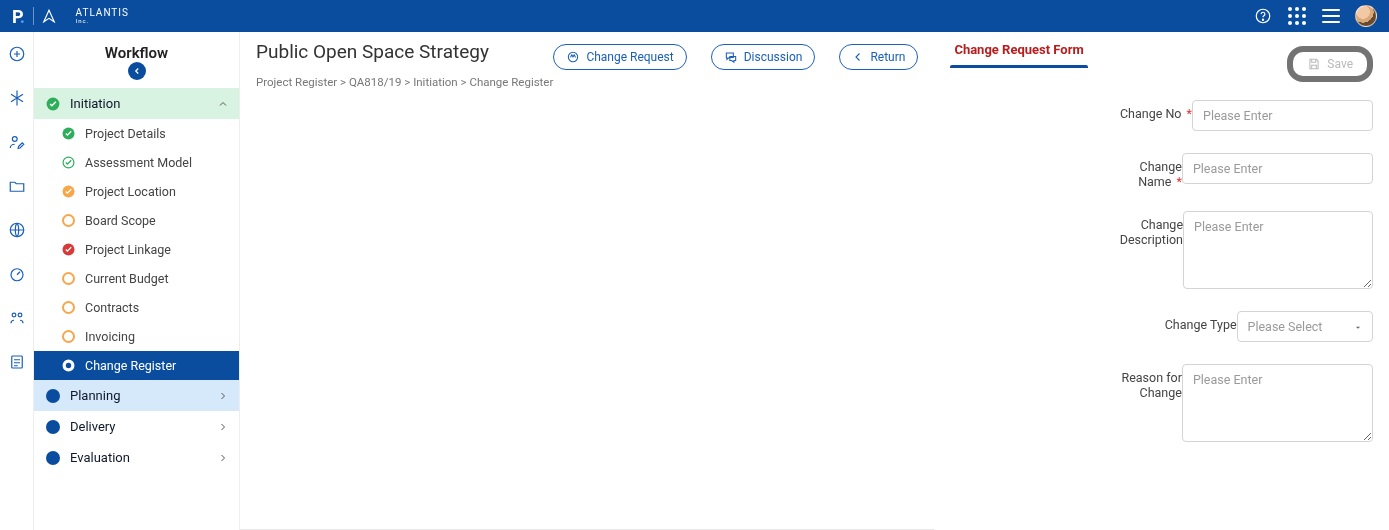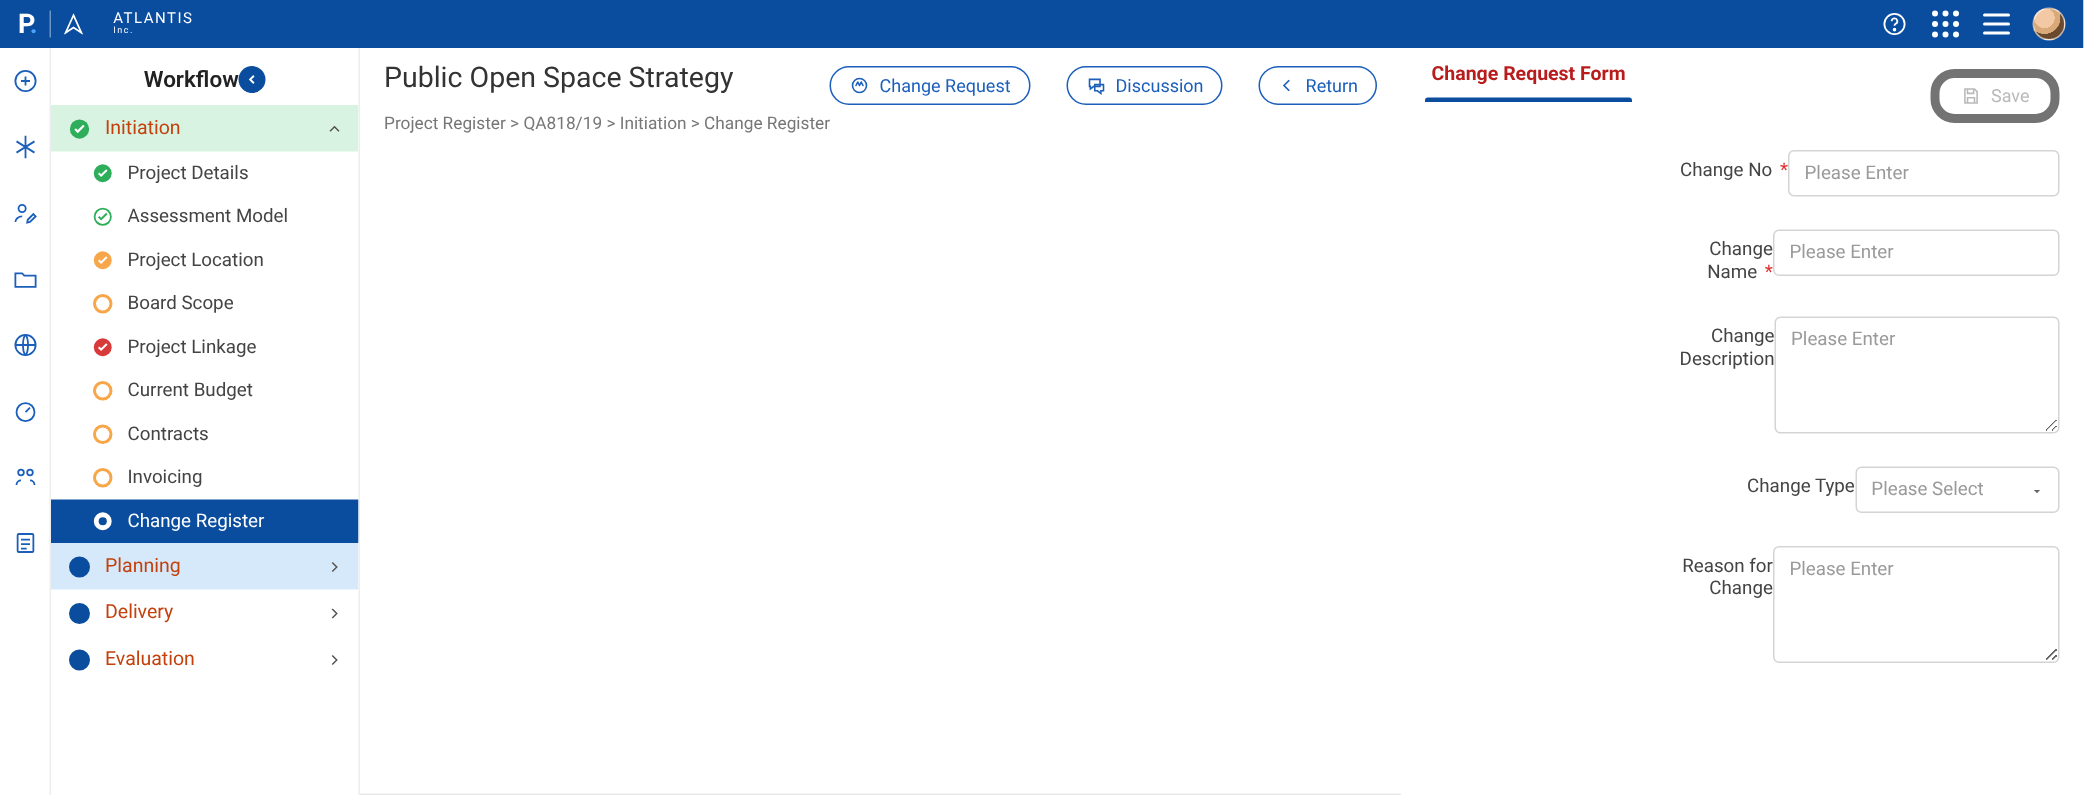--- a/index.html
+++ b/index.html
@@ -23,25 +23,25 @@
   .hamburger span { width:18px; height:2px; background:#fff; border-radius:1px; }
   .avatar { width:22px; height:22px; border-radius:50%; background: radial-gradient(circle at 35% 30%, #f3c9a5 35%, #d9a97a 36% 55%, #6a4a2e 56%); border:1px solid rgba(255,255,255,0.6); }
 
   
   .body { position:absolute; top:32px; left:0; right:0; bottom:0; display:flex; }
   .icon-rail { width:34px; background:#fff; border-right:1px solid #eee; display:flex; flex-direction:column; align-items:center; padding-top:12px; gap:24px; }
   .icon-rail .rail-icon { width:20px; height:20px; color:#1b5fbb; display:flex; align-items:center; justify-content:center; cursor:pointer; }
 
   
   .sidebar { width:206px; background:#fff; border-right:1px solid #eee; display:flex; flex-direction:column; }
-  .sidebar-title-row { display:flex; align-items:center; justify-content:center; padding:12px 10px 8px 10px; }
+  .sidebar-title-row { display:flex; align-items:center; justify-content:center; padding:12px 10px 8px 10px;flex-direction:column; }
   .sidebar-title { font-size:15px; font-weight:600; color:#222; }
   .collapse-btn { width:18px; height:18px; border-radius:50%; background:#0a4d9e; color:#fff; display:flex; align-items:center; justify-content:center; cursor:pointer; }
   .nav { flex:1; overflow:auto; }
-  .nav-section { display:flex; align-items:center; padding:8px 10px 8px 12px; font-size:13px; color:#c2410c; cursor:pointer; }
+  .nav-section { display:flex; align-items:center; padding:8px 10px 8px 12px; font-size:13px; color:#0f172a; cursor:pointer; }
   .nav-section.active { background:#d9f3e3; }
   .nav-section.planning { background:#d6e9fb;align-items:center; }
   .status-dot { width:14px; height:14px; border-radius:50%; margin-right:10px; display:flex; align-items:center; justify-content:center; flex-shrink:0; }
   .status-dot svg { display:block; }
   .section-name { flex:1; }
   .chev { color:#555; display:flex; }
   .nav-item { display:flex; align-items:center; padding:7px 10px 7px 28px; font-size:12.5px; color:#444; cursor:pointer; }
   .nav-item .dot-sm { width:13px; height:13px; border-radius:50%; margin-right:10px; flex-shrink:0; display:flex; align-items:center; justify-content:center; }
   .nav-item.active { background:#0a4d9e; color:#fff; }
   .ring-empty { border:2px solid #f7a64a; background:#fff; }

